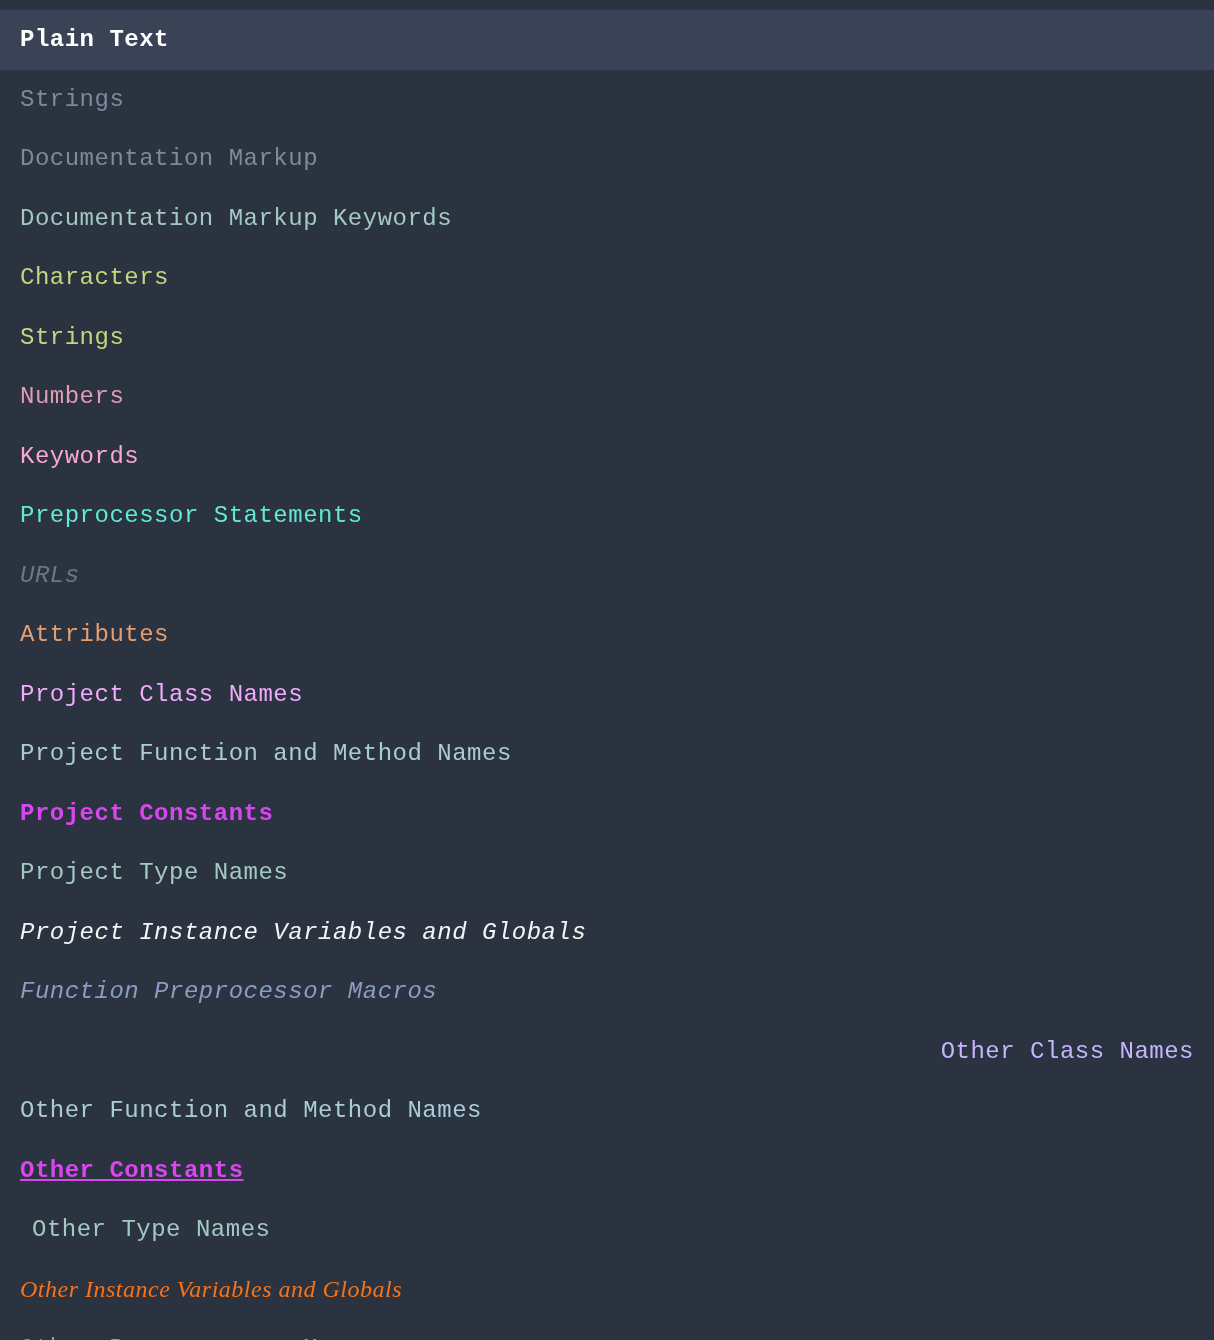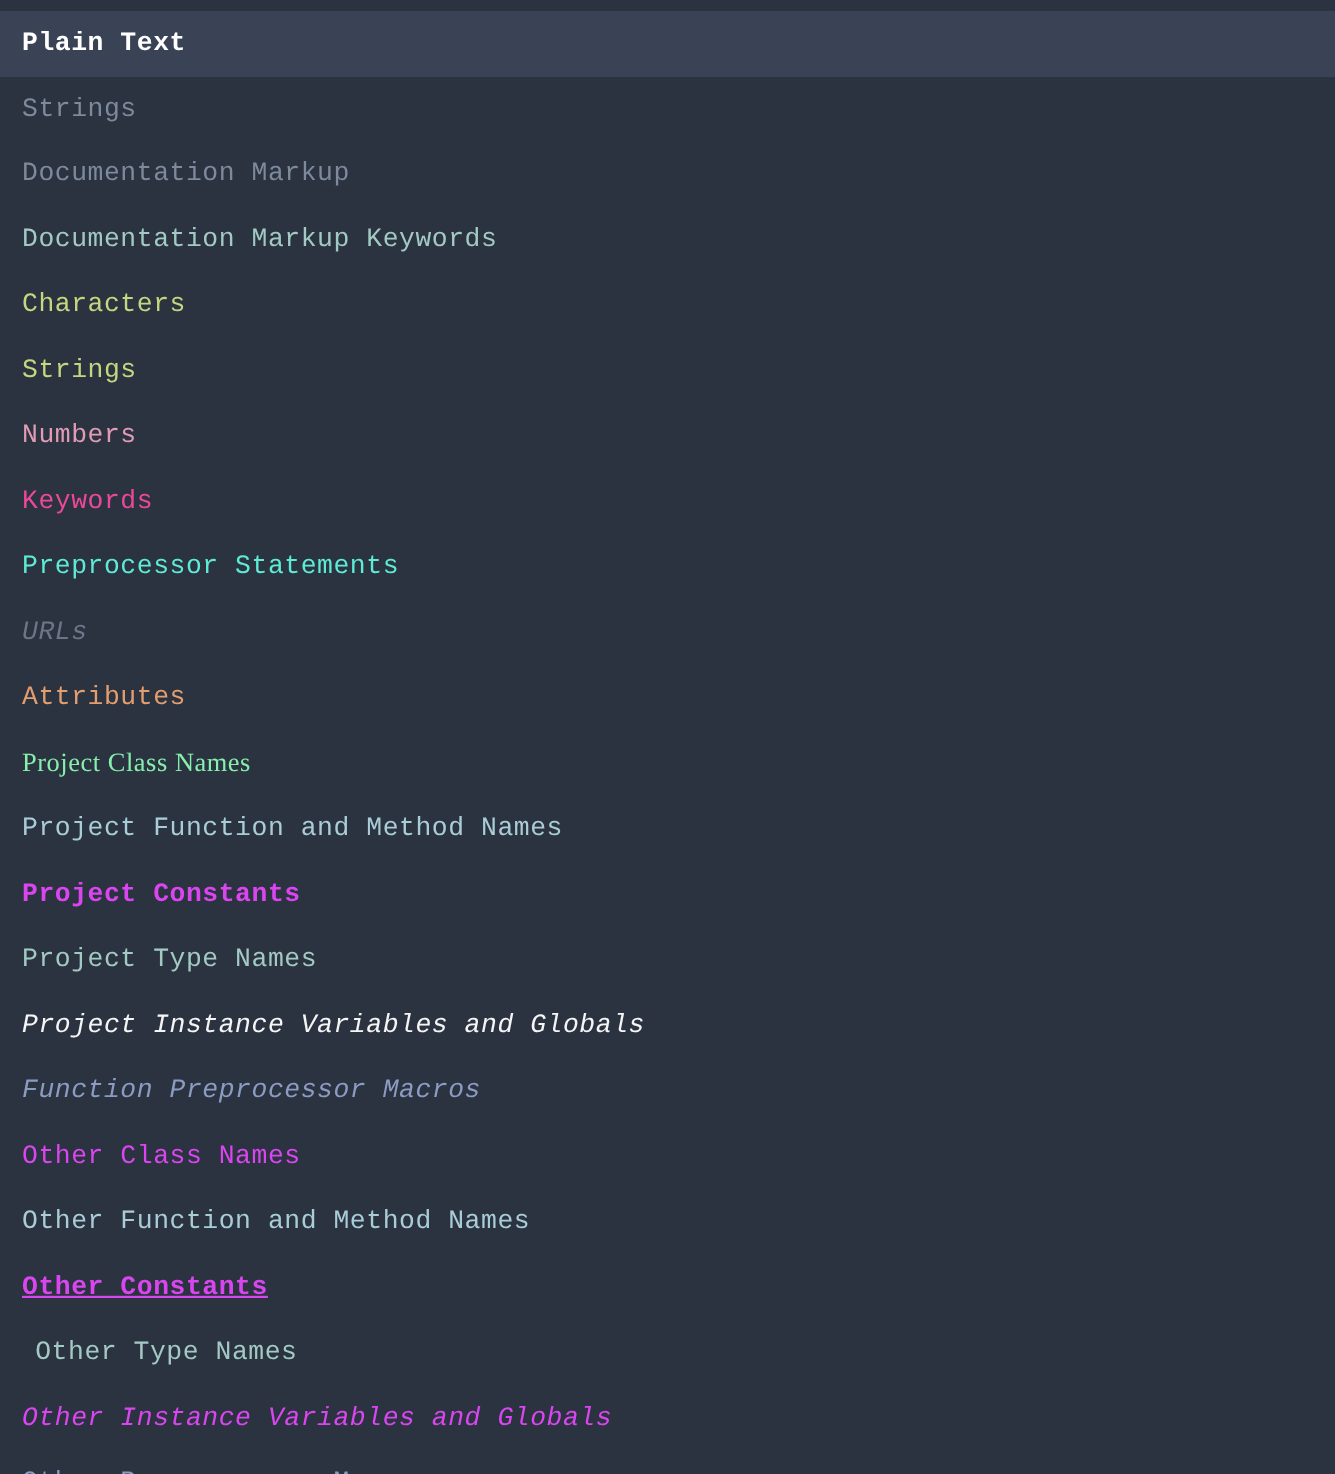--- a/index.html
+++ b/index.html
@@ -47,30 +47,30 @@
 
 <div class="container">
   <ul class="syntax-list" id="syntax-list">
   <li class="syntax-item selected bold" style="color: rgb(255, 255, 255);">Plain Text</li>
       <li class="syntax-item" style="color: rgb(125, 138, 156);">Strings</li>
       <li class="syntax-item" style="color: rgb(125, 138, 156);">Documentation Markup</li>
       <li class="syntax-item" style="color: rgb(163, 201, 195);">Documentation Markup Keywords</li>
       <li class="syntax-item" style="color: rgb(196, 214, 127);">Characters</li>
       <li class="syntax-item" style="color: rgb(196, 214, 127);">Strings</li>
       <li class="syntax-item" style="color: rgb(224, 156, 181);">Numbers</li>
-      <li class="syntax-item" style="color: #ec4899;">Keywords</li>
+      <li class="syntax-item" style="color: #f9a8d4;">Keywords</li>
       <li class="syntax-item" style="color: #5eead4;">Preprocessor Statements</li>
       <li class="syntax-item italic" style="color: rgb(108, 118, 136);">URLs</li>
       <li class="syntax-item" style="color: rgb(227, 158, 111);">Attributes</li>
-      <li class="syntax-item" style="color: #86efac; font-family: Liberation Serif, serif;">Project Class Names</li>
+      <li class="syntax-item" style="color: #f0abfc;">Project Class Names</li>
       <li class="syntax-item" style="color: rgb(169, 205, 214);">Project Function and Method Names</li>
       <li class="syntax-item bold" style="color: #d946ef;">Project Constants</li>
       <li class="syntax-item" style="color: rgb(163, 201, 195);">Project Type Names</li>
       <li class="syntax-item italic" style="color: rgb(245, 245, 245);">Project Instance Variables and Globals</li>
       <li class="syntax-item italic" style="color: rgb(139, 155, 194);">Function Preprocessor Macros</li>
-      <li class="syntax-item" style="color: #d946ef;">Other Class Names</li>
+      <li class="syntax-item" style="color: #c4b5fd; text-align: right;">Other Class Names</li>
       <li class="syntax-item" style="color: rgb(169, 205, 214);">Other Function and Method Names</li>
       <li class="syntax-item bold" style="color: #d946ef; text-decoration: underline;">Other Constants</li>
       <li class="syntax-item" style="color: rgb(163, 201, 195); padding-left: 32px;">Other Type Names</li>
-      <li class="syntax-item italic" style="color: #d946ef;">Other Instance Variables and Globals</li>
+      <li class="syntax-item italic" style="color: #f97316; font-family: Liberation Serif, serif;">Other Instance Variables and Globals</li>
       <li class="syntax-item" style="color: rgb(139, 155, 194);">Other Preprocessor Macros</li>
     </ul>
 </div>
 
 </body></html>

